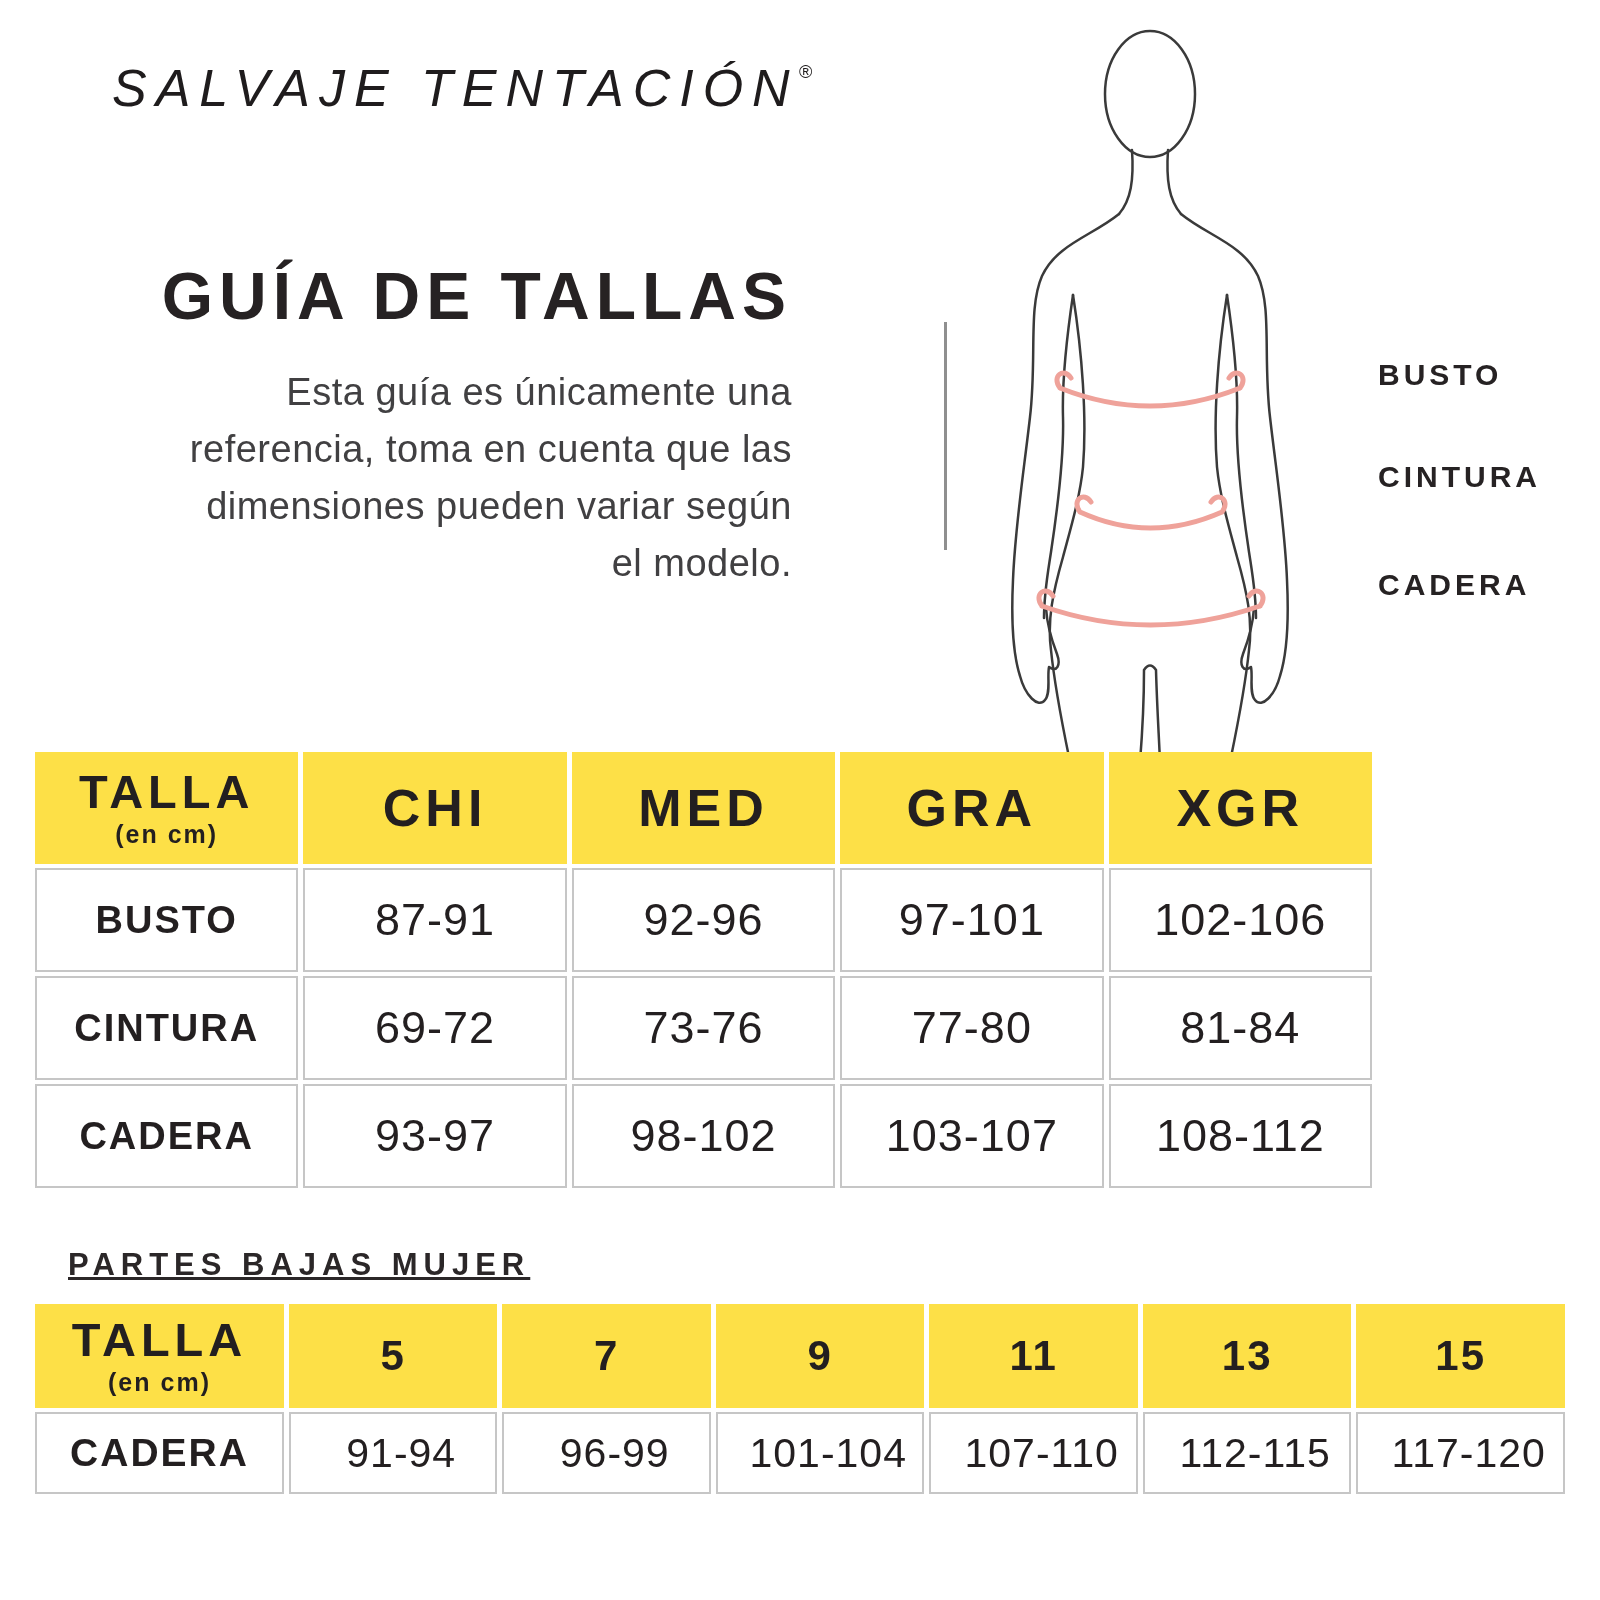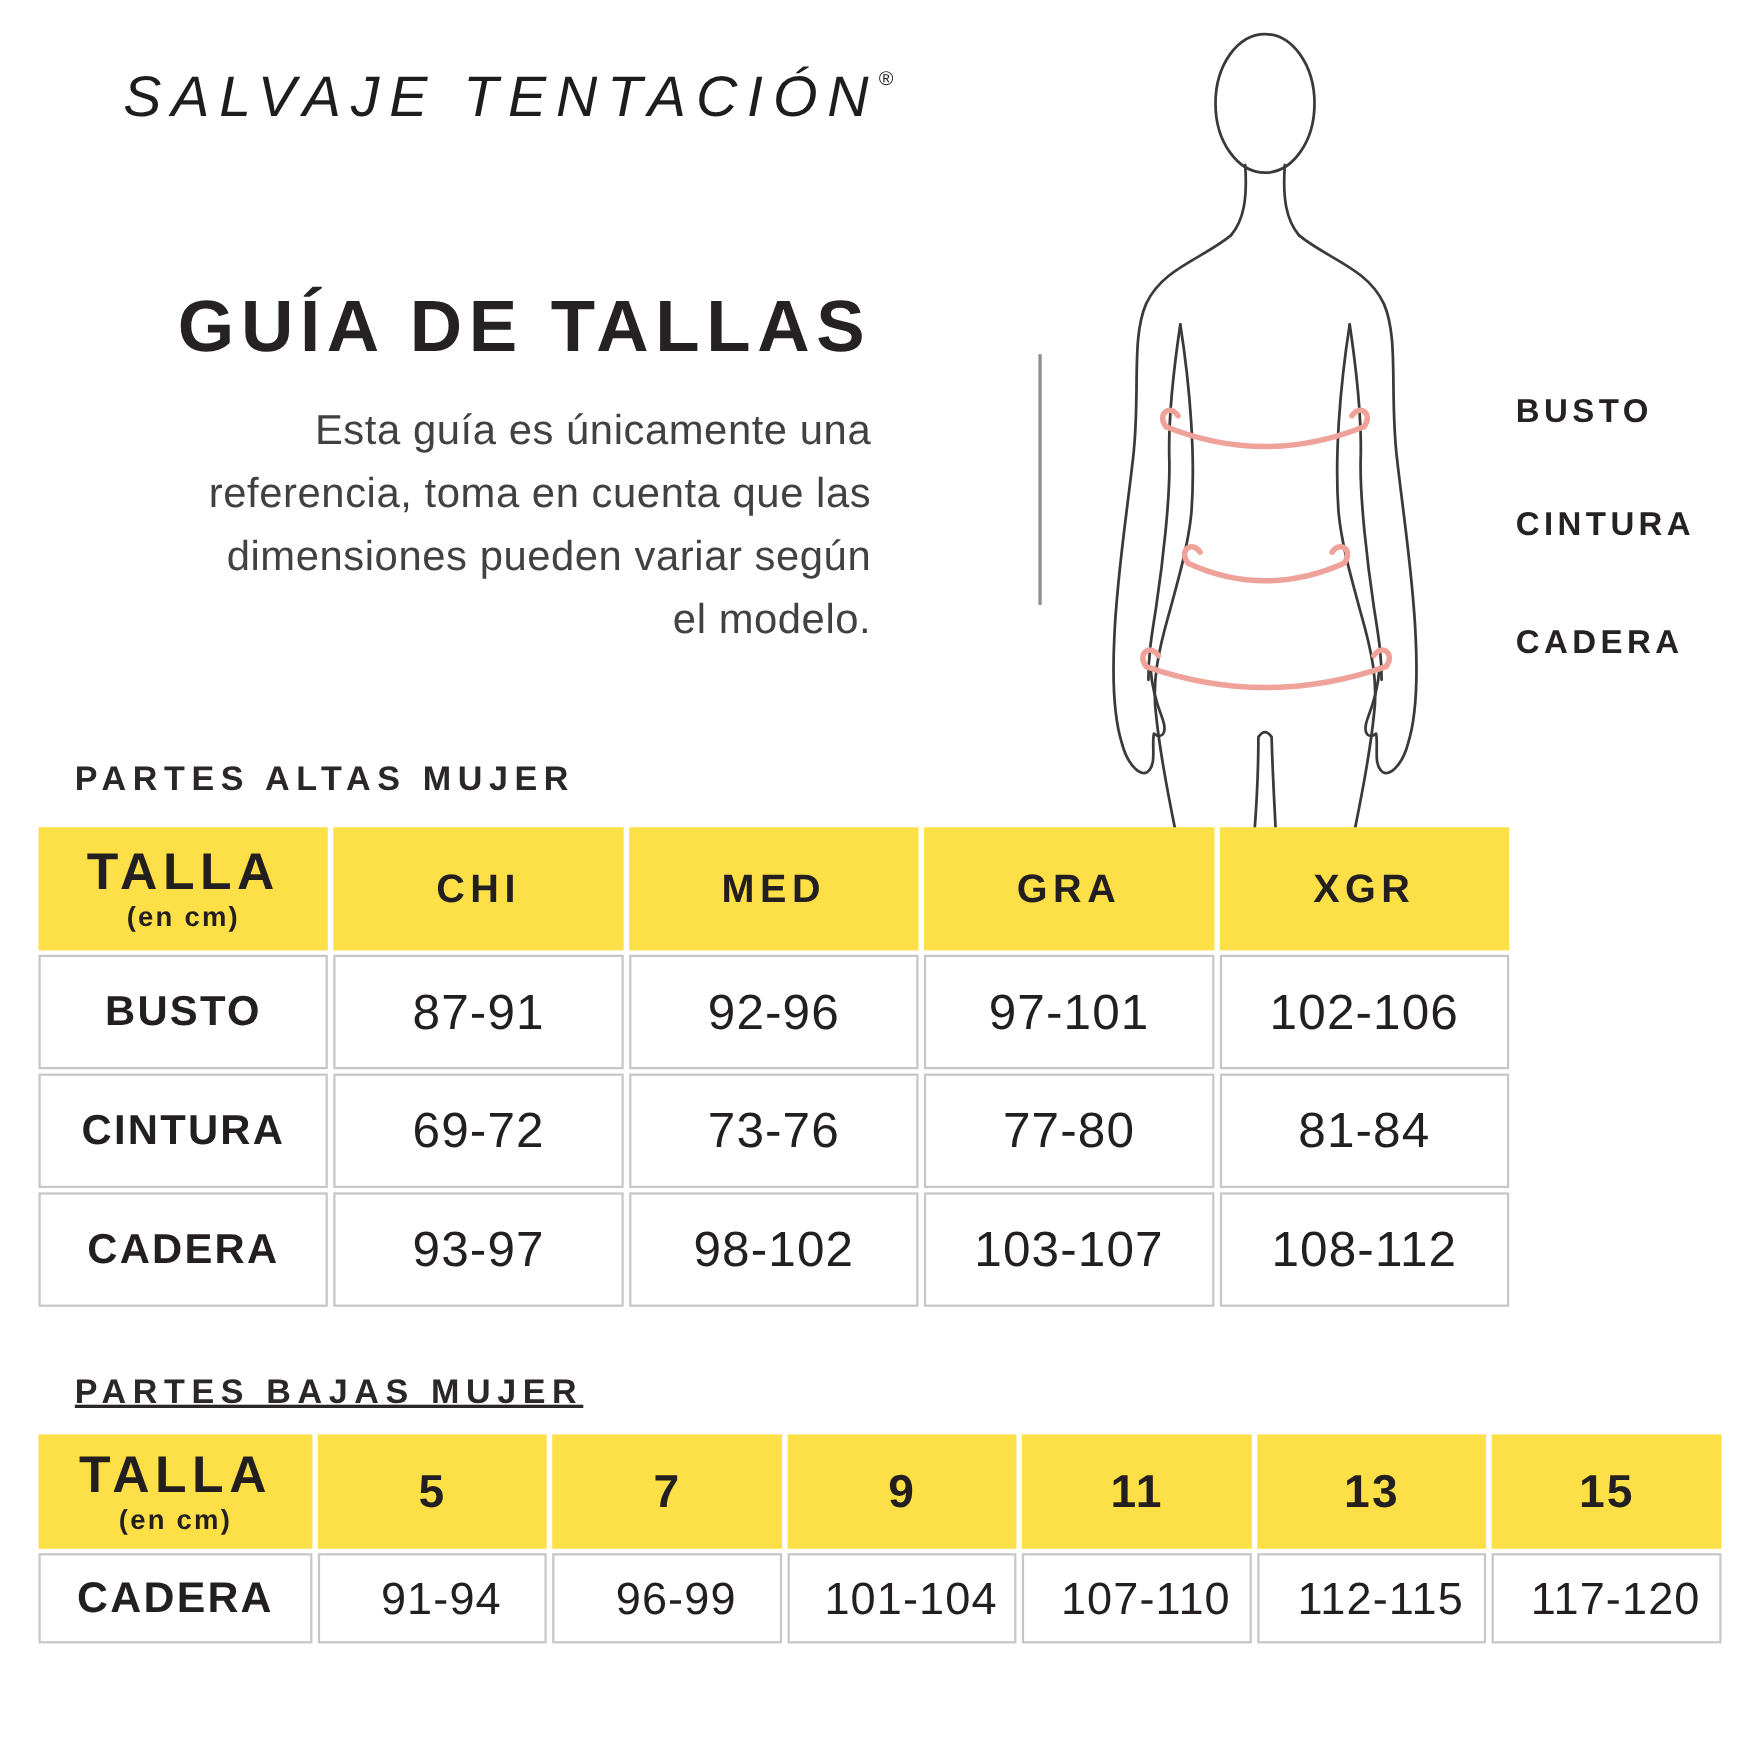--- a/index.html
+++ b/index.html
@@ -45,21 +45,21 @@
   table.sizes{border-collapse:separate;border-spacing:5px 4px;table-layout:fixed;width:100%;}
   table.sizes td{text-align:center;vertical-align:middle;padding:0;}
   td.hdr{background:#fde047;}
   td.cell{background:#ffffff;border:2px solid #c6c6c6;}
   .t1 .hdr-row td{height:112px;}
   .t1 .body-row td{height:100px;}
   .t2 .hdr-row td{height:104px;}
   .t2 .body-row td{height:78px;}
   .talla{font-size:47px;font-weight:700;letter-spacing:5px;line-height:1.05;}
   .unit{font-size:25px;font-weight:600;letter-spacing:2px;margin-top:3px;}
-  .size-h{font-size:36px;font-weight:700;letter-spacing:5px;}
+  .size-h{font-size:52px;font-weight:700;letter-spacing:5px;}
   .row-label{font-size:38px;font-weight:700;letter-spacing:2px;}
   .val{font-size:45px;font-weight:400;letter-spacing:1px;}
   .t2 .size-h{font-size:42px;letter-spacing:2px;}
   .t2 .val{font-size:41px;padding-left:16px;}
   .t2 .row-label{font-size:39px;}
 </style>
 </head>
 <body>
 
 <div class="canvas">
@@ -97,21 +97,20 @@
         <path d="M100,366 Q190,402 280,366 M100,366 c-9,-12 4,-21 11,-10 M280,366 c9,-12 -4,-21 -11,-10"></path>
         <path d="M120,490 Q190,522 262,490 M120,490 c-9,-12 4,-21 11,-10 M262,490 c9,-12 -4,-21 -11,-10"></path>
         <path d="M82,584 Q190,622 300,584 M82,584 c-9,-12 4,-21 11,-10 M300,584 c9,-12 -4,-21 -11,-10"></path>
       </g>
     </svg>
   </div>
   <div class="figure-label" id="label-busto">BUSTO</div>
   <div class="figure-label" id="label-cintura">CINTURA</div>
   <div class="figure-label" id="label-cadera">CADERA</div>
 
-  <div class="section-title" id="section-tops">PARTES ALTAS MUJER</div>
 
   <div class="tbl-wrap" id="tops-table-wrap">
     <table class="sizes t1">
       <colgroup>
           <col style="width:20%">
           <col style="width:20%">
           <col style="width:20%">
           <col style="width:20%">
           <col style="width:20%">
         </colgroup>

